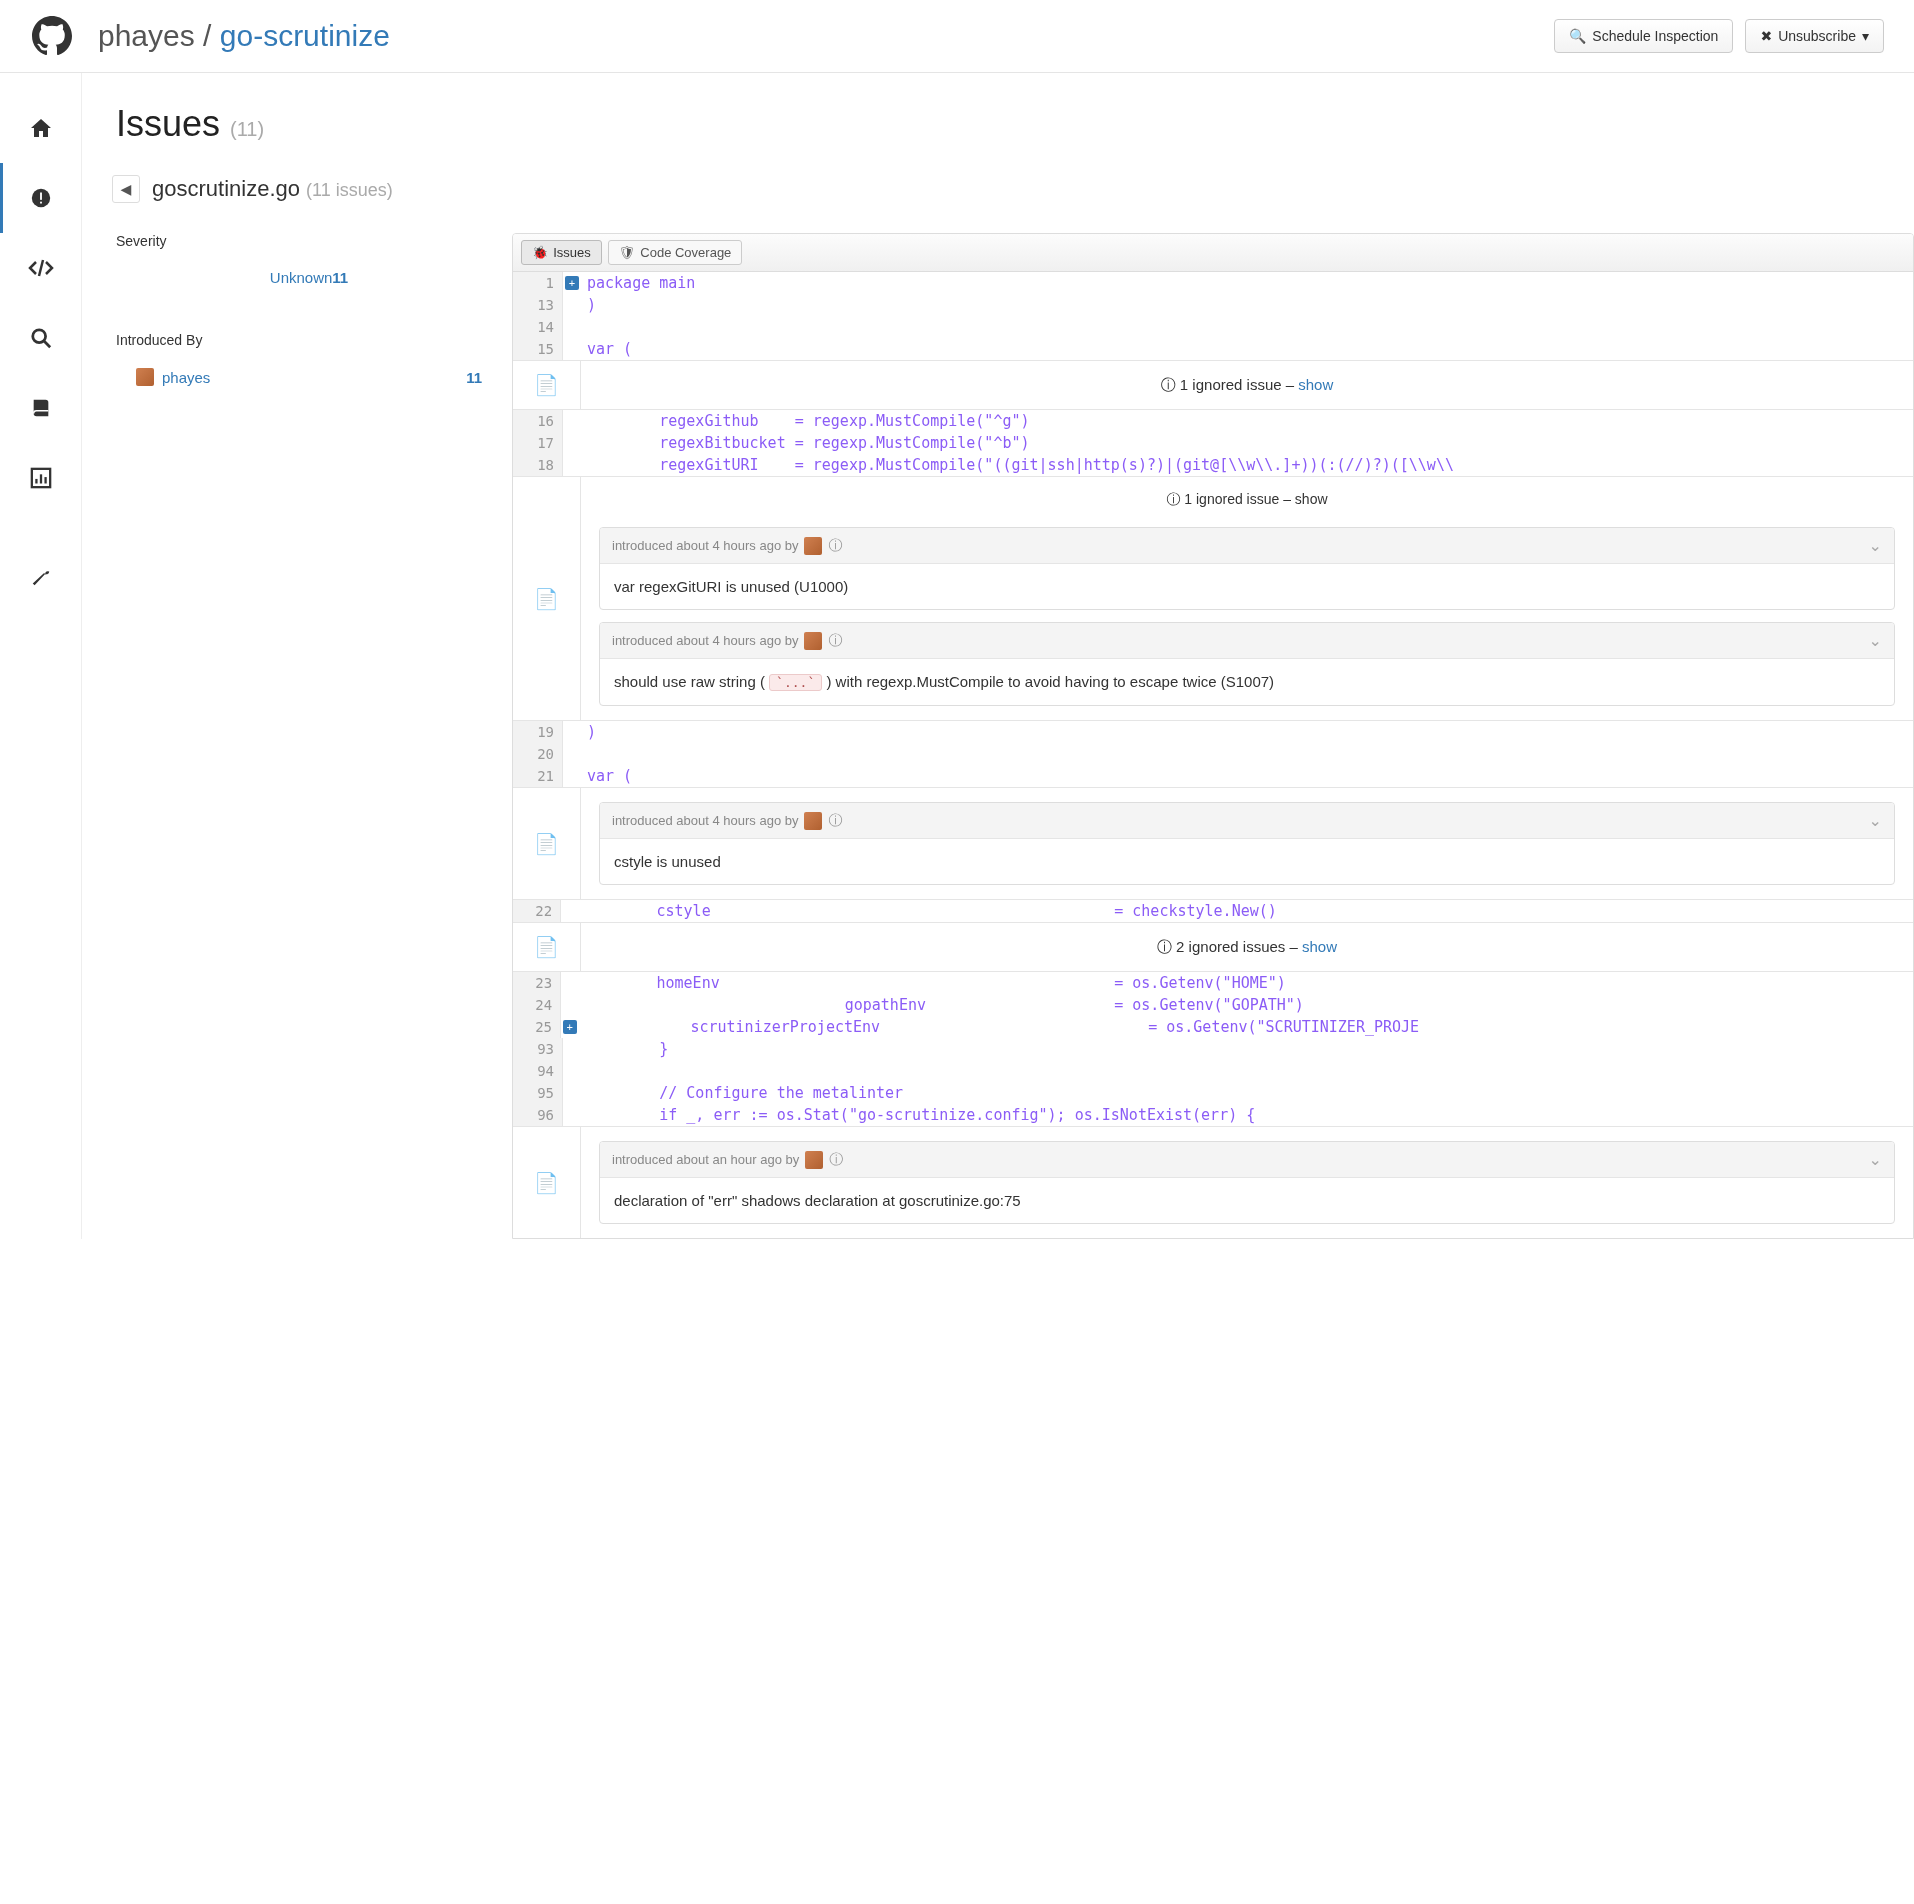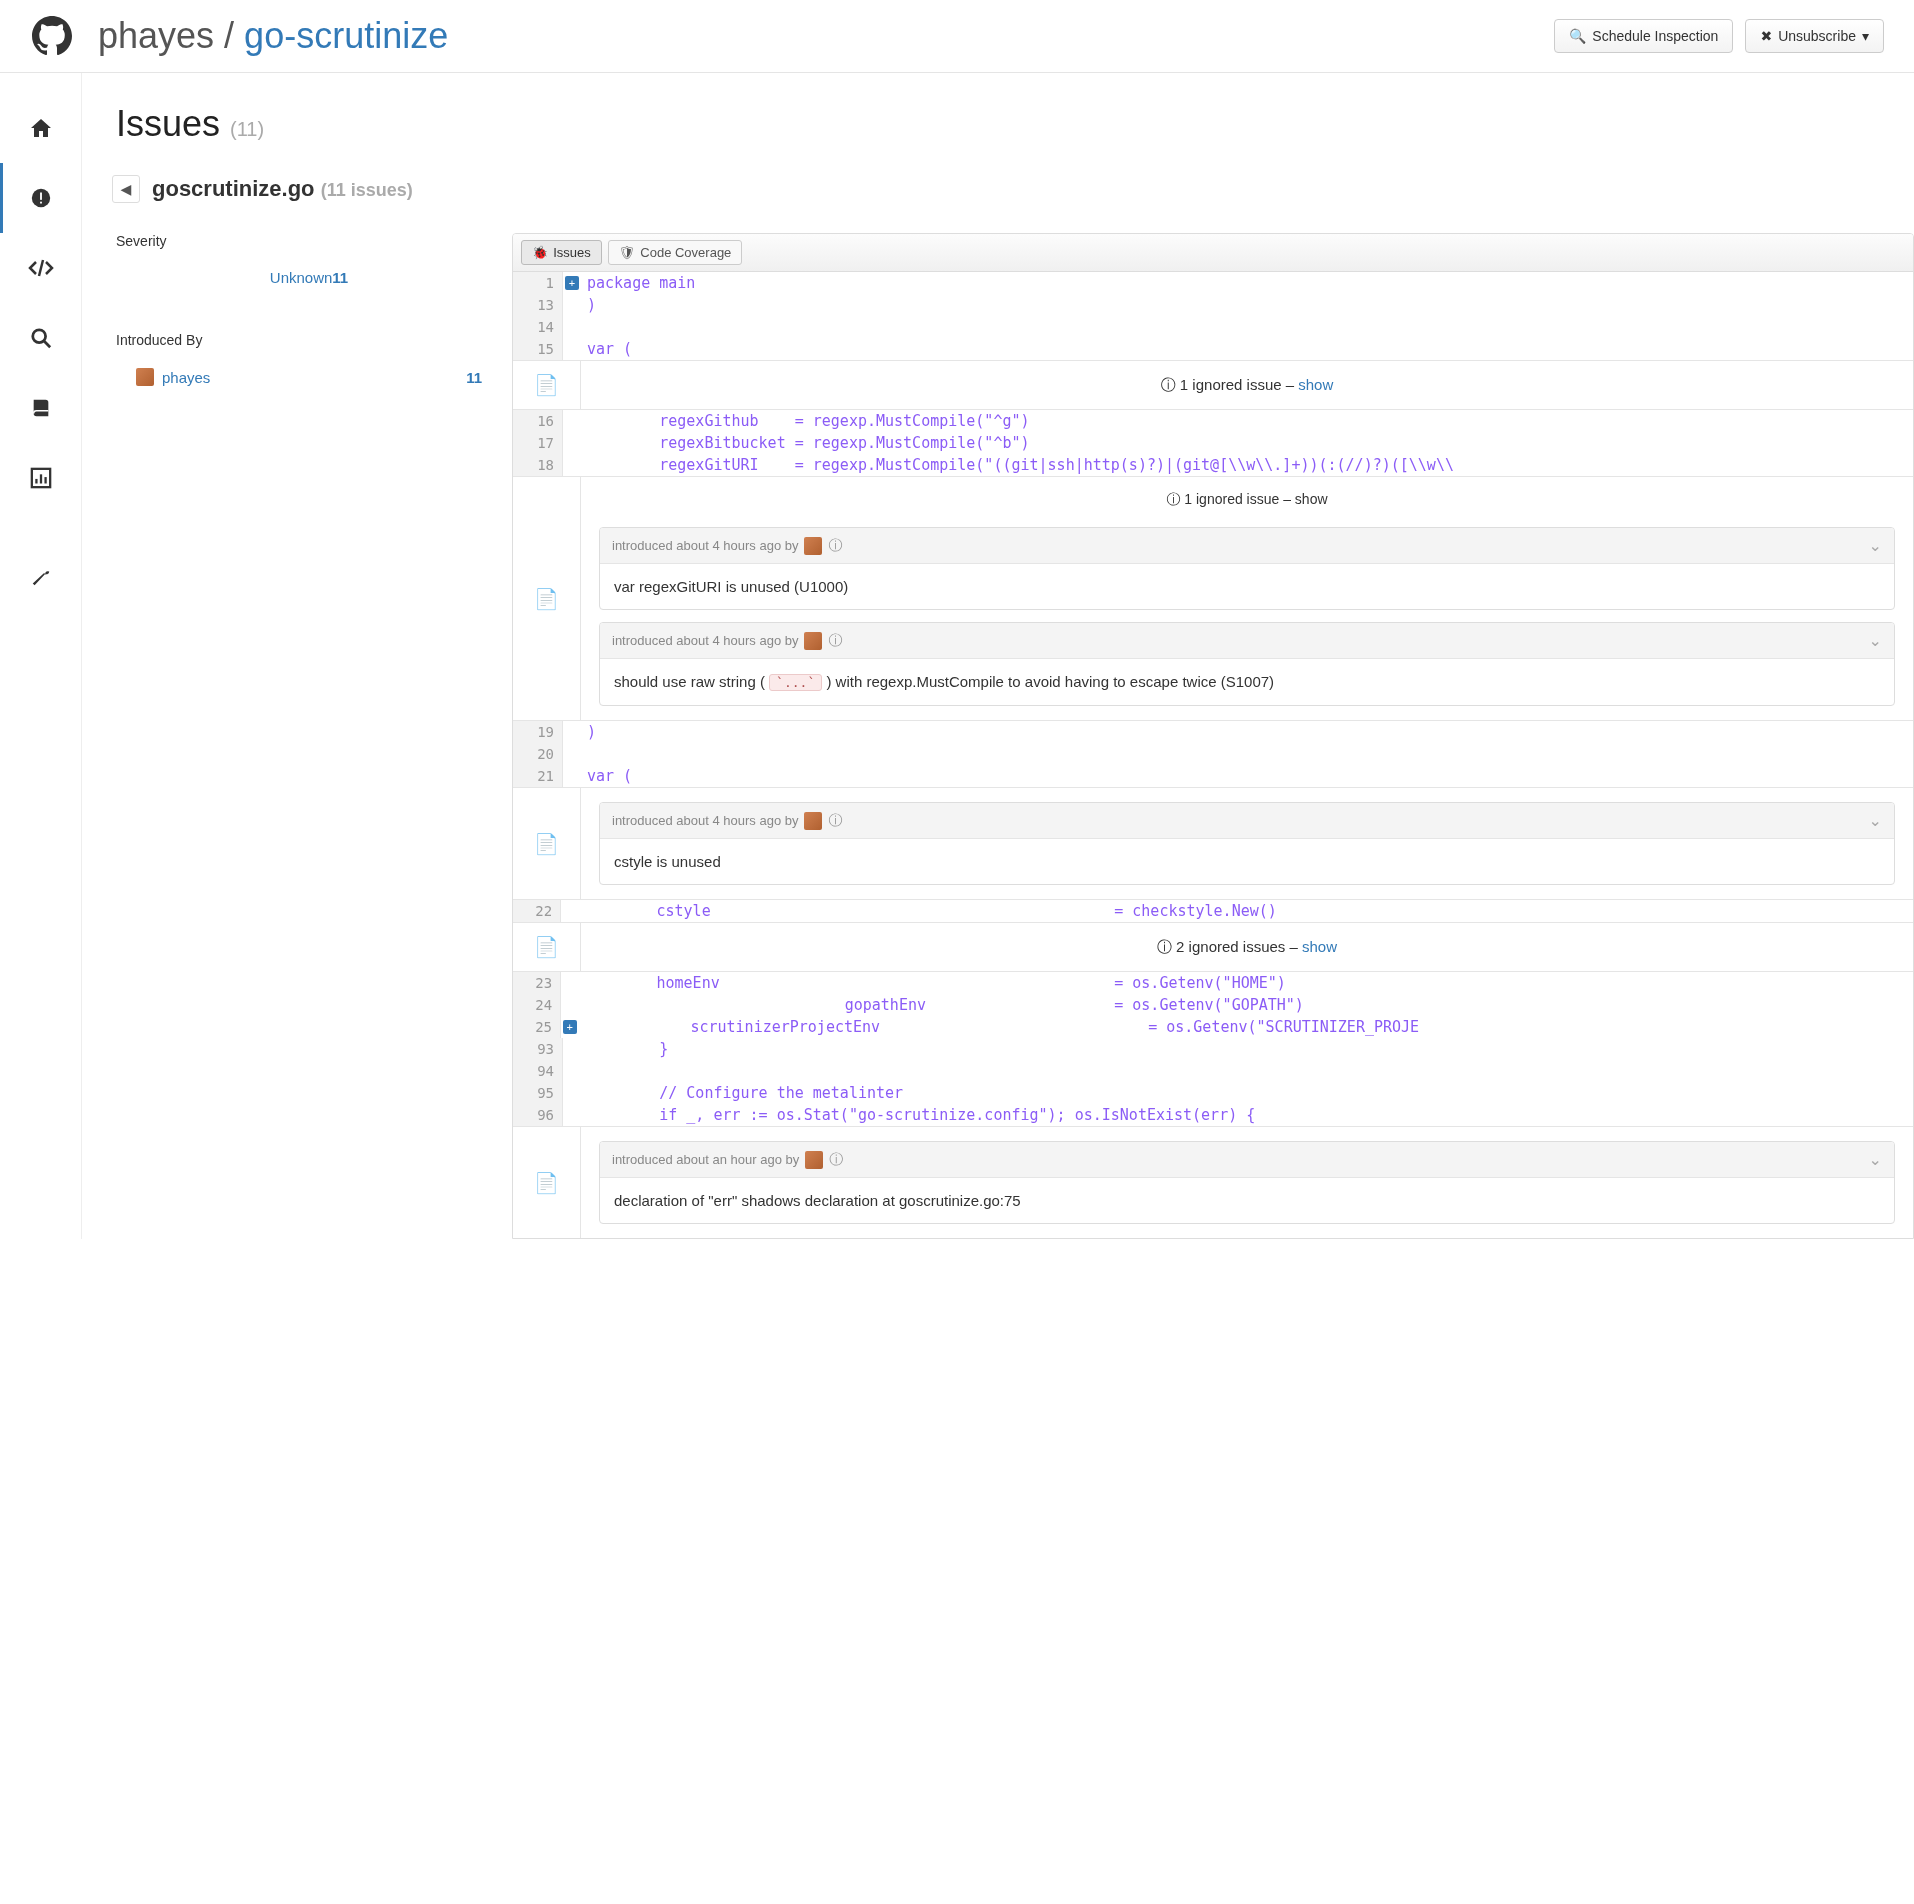--- a/index.html
+++ b/index.html
@@ -1,33 +1,33 @@
 <!DOCTYPE html>
 <html><head>
 <meta charset="utf-8">
 <style>
 * { box-sizing: border-box; margin: 0; padding: 0; }
 body { font-family: "Helvetica Neue", Helvetica, Arial, sans-serif; font-size: 14px; color: #333; background: #fff; width: 1914px; height: 1904px; transform-origin: top left; }
 .topbar { display: flex; align-items: center; padding: 14px 30px; border-bottom: 1px solid #e5e5e5; }
 .gh-icon { width: 44px; height: 44px; margin-right: 24px; display:flex; align-items:center; justify-content:center; }
-.breadcrumb { font-size: 36px; font-weight: 300; color: #555; text-align: right; }
+.breadcrumb { font-size: 30px; font-weight: 300; color: #555; text-align: right; }
 .breadcrumb .repo { color: #337ab7; }
 .top-actions { margin-left: auto; display:flex; gap:12px; }
 .btn { background: linear-gradient(#fff,#f3f3f3); border:1px solid #ccc; border-radius:4px; padding:8px 14px; font-size:14px; color:#333; display:inline-flex; align-items:center; gap:6px; cursor:pointer; }
 .layout { display:flex; }
 .side-nav { width: 82px; border-right: 1px solid #eee; padding-top: 20px; }
 .side-nav .nav-item { height: 70px; display:flex; align-items:center; justify-content:center; font-size: 24px; color:#444; cursor:pointer; position:relative; }
 .side-nav .nav-item.active { box-shadow: inset 3px 0 0 #337ab7; }
 .side-nav .nav-item.separator-above { margin-top: 30px; }
 .main { flex:1; padding: 30px 0 0 0; }
 .page-title { padding: 0 0 30px 34px; font-size: 36px; font-weight:300; color:#222; }
 .page-title .count { color:#aaa; font-size:20px; }
 .file-line { padding: 0 0 30px 30px; display:flex; align-items:center; gap:12px; }
 .back-btn { border:1px solid #ddd; background:#fff; border-radius:3px; width:28px; height:28px; display:flex; align-items:center; justify-content:center; cursor:pointer; font-size:14px; color:#555;}
-.file-name { font-size:22px; color:#333; font-weight:700;}
+.file-name { font-size:22px; color:#333; font-weight:400;}
 .file-name .sub { color:#aaa; font-size:18px; }
 .content-row { display:flex; align-items:flex-start; }
 .filters { width: 430px; padding: 0 30px 0 34px; }
 .filters h4 { font-size:14px; font-weight:400; color:#333; margin-bottom:14px; }
 .filter-item { display:flex; justify-content:center; padding:6px 0 6px 20px; font-size:15px; color:#337ab7; cursor:pointer; }
 .filter-item .cnt, .author-item .cnt { font-weight:700; color:#337ab7; }
 .filters .sect2 { margin-top:40px; }
 .author-item { display:flex; align-items:center; padding:6px 0 6px 20px; gap:8px; font-size:15px; color:#337ab7; cursor:pointer;}
 .author-item .cnt { margin-left:auto; }
 .avatar { width:18px; height:18px; background:linear-gradient(135deg,#d08050,#b06030); border-radius:2px; display:inline-block; }

